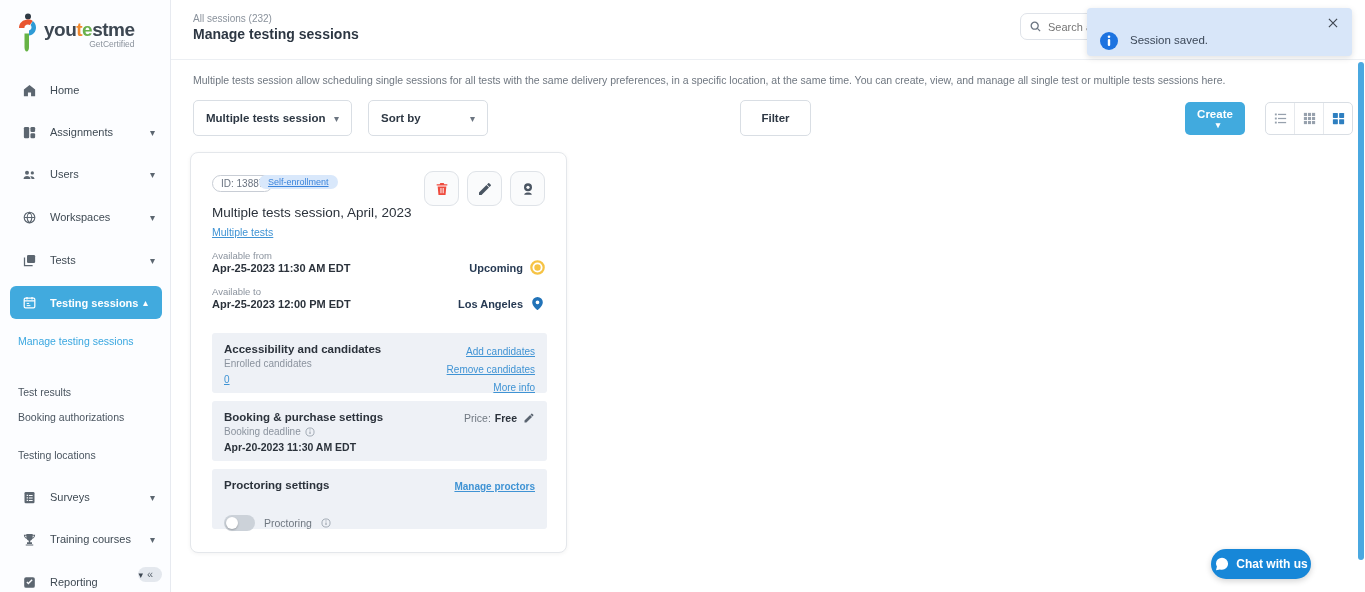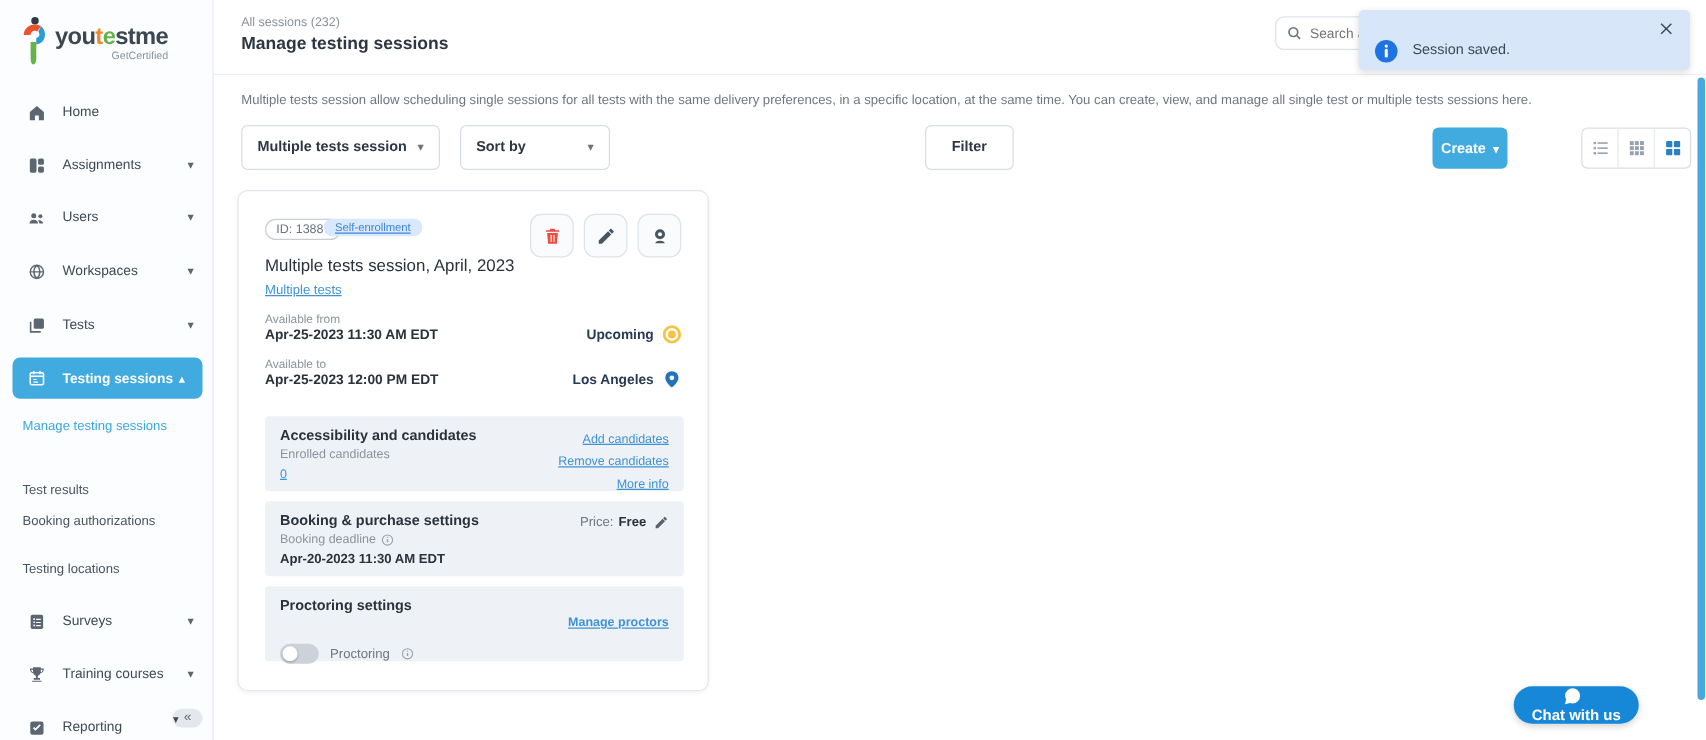--- a/index.html
+++ b/index.html
@@ -47,21 +47,21 @@
   #v-scrollbar { position:absolute; right:1px; top:62px; width:6px; height:498px; background:#4aa8e0; border-radius:3px; z-index:40; }
 
   
   .description { position:absolute; left:193px; top:74px; font-size:10.5px; color:#6f7780; }
   .drop { position:absolute; top:100px; height:36px; background:#fff; border:1px solid #d9dee4; border-radius:5px; display:flex; align-items:center; padding:0 12px; cursor:pointer; }
   .drop .dlabel { font-size:11.5px; font-weight:bold; color:#2d3743; }
   .drop .caret2 { position:absolute; right:12px; font-size:10px; color:#6b7480; }
   #filter-search { position:absolute; left:505px; top:100px; width:222px; height:36px; background:#f4f5f7; border:1px solid #e4e7eb; border-radius:5px; display:flex; align-items:center; padding:0 12px; }
   #filter-search input { border:none; outline:none; background:transparent; font-size:11px; color:#707a86; width:190px; font-family:"Liberation Sans", sans-serif; }
   #filter-btn { position:absolute; left:740px; top:100px; width:71px; height:36px; background:#fff; border:1px solid #d9dee4; border-radius:5px; font-size:11.5px; font-weight:bold; color:#2d3743; display:flex; align-items:center; justify-content:center; cursor:pointer; }
-  #create-btn { position:absolute; left:1146px; top:102px; width:60px; height:33px; background:#41aade; border:none; border-radius:5px; color:#fff; font-size:11.5px; font-weight:bold; display:flex; align-items:center; justify-content:center; cursor:pointer; }
+  #create-btn { position:absolute; left:1185px; top:102px; width:60px; height:33px; background:#41aade; border:none; border-radius:5px; color:#fff; font-size:11.5px; font-weight:bold; display:flex; align-items:center; justify-content:center; cursor:pointer;flex-direction:column; }
   #create-btn .caret3 { font-size:9px; margin-left:6px; }
   #view-toggle { position:absolute; left:1265px; top:102px; width:88px; height:33px; background:#fff; border:1px solid #d9dee4; border-radius:5px; display:flex; align-items:center; }
   .vt { flex:1; display:flex; align-items:center; justify-content:center; cursor:pointer; height:100%; }
   .vt svg { width:15px; height:15px; }
   .vt + .vt { border-left:1px solid #e6e9ed; }
 
   
   #card { position:absolute; left:190px; top:152px; width:377px; height:401px; background:#fff; border:1px solid #e4e7eb; border-radius:8px; box-shadow:0 1px 4px rgba(0,0,0,0.05); }
   .badge-id { position:absolute; left:21px; top:22px; border:1px solid #c8cdd5; border-radius:9px; padding:2px 8px; font-size:10px; color:#6a7380; }
   .badge-enroll { position:absolute; left:68px; top:22px; background:#d9e8fb; border-radius:9px; padding:2px 9px; font-size:9px; color:#3c85dc; text-decoration:underline; cursor:pointer; }
@@ -69,35 +69,35 @@
   .card-btn svg { width:16px; height:16px; }
   .card-title { position:absolute; left:21px; top:52px; font-size:13.5px; font-weight:500; color:#2b323b; }
   .card-tests-link { position:absolute; left:21px; top:73px; font-size:10.5px; color:#3f93d4; text-decoration:underline; cursor:pointer; }
   .avail-label { position:absolute; left:21px; font-size:9.5px; color:#8b939e; }
   .avail-value { position:absolute; left:21px; font-size:11px; font-weight:bold; color:#2b323b; }
   .status-wrap { position:absolute; right:21px; display:flex; align-items:center; }
   .status-txt { font-size:11px; font-weight:bold; color:#273a53; margin-right:7px; }
   .section { position:absolute; left:21px; width:335px; height:60px; background:#eef1f6; border-radius:3px; padding:10px 12px; }
   .sec-title { font-size:11.5px; font-weight:bold; color:#2b323b; }
   .sec-sub { font-size:10px; color:#8b939e; margin-top:3px; display:flex; align-items:center; }
-  .sec-link { font-size:10px; color:#3f93d4; text-decoration:underline; cursor:pointer;margin-top:12px; }
+  .sec-link { font-size:10px; color:#3f93d4; text-decoration:underline; cursor:pointer; }
   .sec-links-right { position:absolute; right:12px; top:9px; text-align:right; line-height:16px; }
   .sec-value { font-size:10.5px; font-weight:bold; color:#2b323b; margin-top:4px; }
   .price-row { position:absolute; right:12px; top:11px; display:flex; align-items:center; }
   .price-label { font-size:10.5px; color:#6f7780; margin-right:4px; }
   .price-value { font-size:10.5px; font-weight:bold; color:#2b323b; margin-right:6px; }
   .toggle-row { display:flex; align-items:center; margin-top:24px; }
   .toggle { width:31px; height:16px; background:#ccd2d9; border-radius:9px; position:relative; cursor:pointer; }
   .toggle-knob { position:absolute; left:2px; top:2px; width:12px; height:12px; background:#fff; border-radius:50%; box-shadow:0 1px 2px rgba(0,0,0,0.25); }
   .toggle-label { font-size:10.5px; color:#6f7780; margin-left:9px; margin-right:5px; }
   .info-circ { display:inline-block; margin-left:4px; }
   .info-circ svg { width:10px; height:10px; color:#98a1ab; display:block; }
 
   
-  #chat-btn { position:absolute; left:1211px; top:549px; width:100px; height:30px; background:#1787d8; border-radius:16px; display:flex; align-items:center; justify-content:center; cursor:pointer; box-shadow:0 2px 6px rgba(0,0,0,0.18);flex-direction:column; }
+  #chat-btn { position:absolute; left:1211px; top:549px; width:100px; height:30px; background:#1787d8; border-radius:16px; display:flex; align-items:center; justify-content:center; cursor:pointer; box-shadow:0 2px 6px rgba(0,0,0,0.18); }
   #chat-btn svg { width:16px; height:16px; margin-right:6px; }
   #chat-btn .chat-lbl { color:#fff; font-size:12px; font-weight:bold; }
 </style>
 </head>
 <body>
 
 <div id="app">
 
   <nav id="sidebar">
     <div class="logo">

